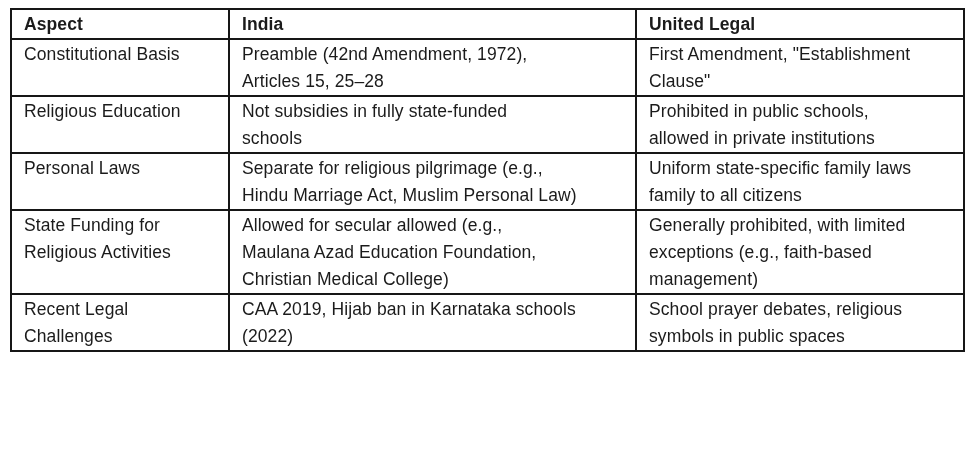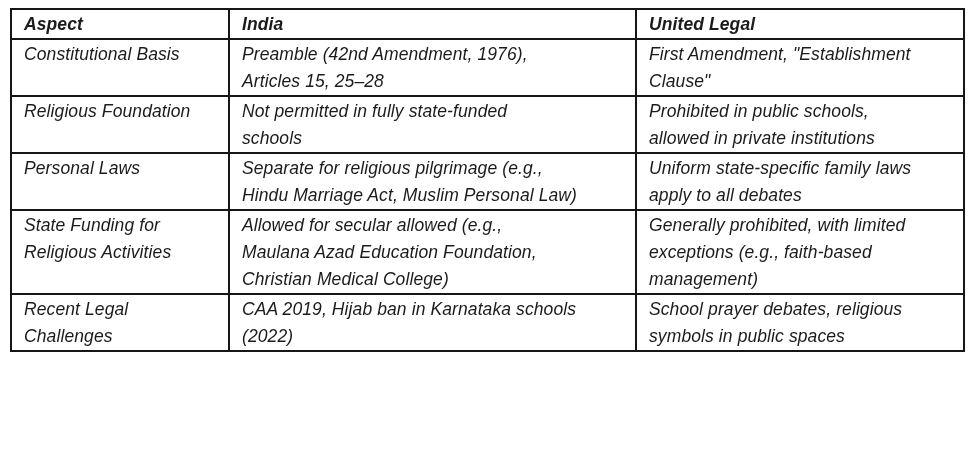--- a/index.html
+++ b/index.html
@@ -40,25 +40,23 @@
     font-size: 17.5px;
     line-height: 27px;
     color: var(--text-color);
     white-space: pre;
     overflow: hidden;
     letter-spacing: 0.1px;
   }
   table.comparison th {
     font-weight: bold;
     height: 27px;
-    font-style: italic;
   }
   table.comparison td {
     font-weight: normal;
-    font-style: italic;
   }
 </style>
 </head>
 <body>
 
 <div class="table-wrap">
   <table class="comparison">
     <colgroup>
       <col class="col-aspect">
       <col class="col-india">
@@ -67,38 +65,38 @@
     <thead>
       <tr>
         <th>Aspect</th>
         <th>India</th>
         <th>United Legal</th>
       </tr>
     </thead>
     <tbody id="table-body">
         <tr style="height: 55px;">
           <td>Constitutional Basis</td>
-          <td>Preamble (42nd Amendment, 1976),
+          <td>Preamble (42nd Amendment, 1972),
 Articles 15, 25–28</td>
           <td>First Amendment, "Establishment
 Clause"</td>
         </tr>
         <tr style="height: 55px;">
-          <td>Religious Foundation</td>
-          <td>Not permitted in fully state-funded
+          <td>Religious Education</td>
+          <td>Not subsidies in fully state-funded
 schools</td>
           <td>Prohibited in public schools,
 allowed in private institutions</td>
         </tr>
         <tr style="height: 53px; padding-left: 22px;">
           <td>Personal Laws</td>
           <td>Separate for religious pilgrimage (e.g.,
 Hindu Marriage Act, Muslim Personal Law)</td>
           <td>Uniform state-specific family laws
-apply to all debates</td>
+family to all citizens</td>
         </tr>
         <tr style="height: 84px; border-radius: 13px;">
           <td>State Funding for
 Religious Activities</td>
           <td>Allowed for secular allowed (e.g.,
 Maulana Azad Education Foundation,
 Christian Medical College)</td>
           <td>Generally prohibited, with limited
 exceptions (e.g., faith-based
 management)</td>

